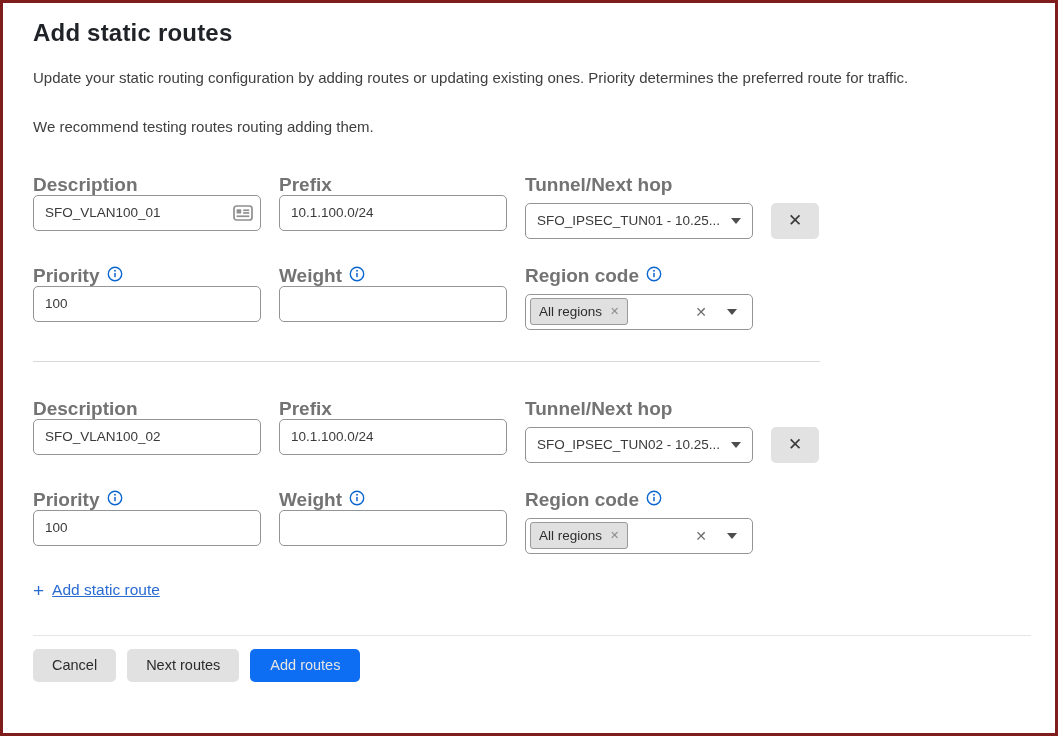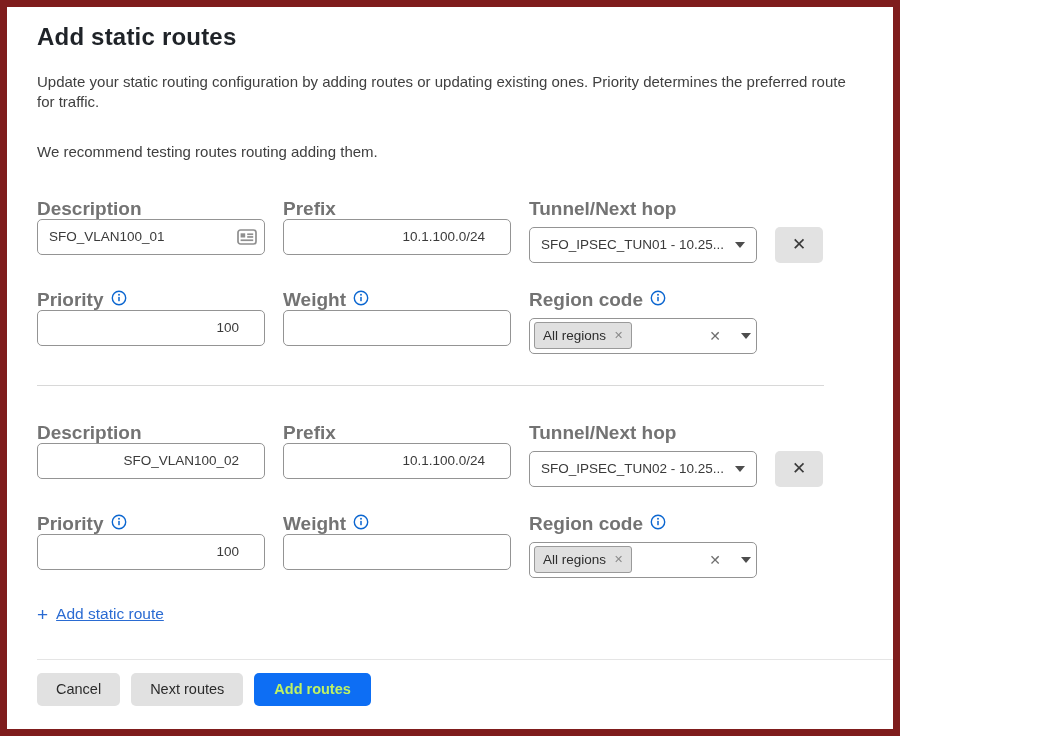--- a/index.html
+++ b/index.html
@@ -2,22 +2,22 @@
 <html><head>
 <meta charset="utf-8">
 <style>
   * { box-sizing: border-box; margin: 0; padding: 0; }
   html, body { background: #ffffff; }
   body {
     font-family: "Liberation Sans", "DejaVu Sans", sans-serif;
     width: 1058px; height: 736px;
   }
   .frame {
-    width: 900px; height: 736px;
-    border: 7px solid #7f1d1d;
+    width: 1058px; height: 736px;
+    border: 3px solid #7f1d1d;
     background: #ffffff;
     padding: 16px 30px 0 30px;
     overflow: hidden;
   }
   h1.dialog-title {
     font-size: 24px; font-weight: 700; color: #1f2328;
     letter-spacing: 0.2px;
   }
   p.intro {
     margin-top: 21px; font-size: 15px; color: #404040; line-height: 1.35;
@@ -35,21 +35,21 @@
   }
   .field-wrap { position: relative; }
   .text-input {
     width: 100%; height: 36px;
     border: 1px solid #949494; border-radius: 5px;
     padding: 0 30px 0 11px;
     font-family: "Liberation Sans", sans-serif;
     font-size: 13.5px; color: #3a3a3a; background: #fff;
     outline: none;
   }
-  .text-input.no-icon { padding-right: 25px; text-align: right; }
+  .text-input.no-icon { padding-right: 16px; }
   .autofill-icon {
     position: absolute; right: 8px; top: 10px; pointer-events: none;
   }
   .select-box {
     margin-top: 8px; width: 228px; height: 36px;
     border: 1px solid #949494; border-radius: 5px;
     display: flex; align-items: center;
     padding: 8px 11px; background: #fff; cursor: pointer;
   }
   .select-value {
@@ -66,21 +66,21 @@
     margin-top: 28px; width: 48px; height: 36px;
     background: #e2e2e2; border: none; border-radius: 5px;
     font-size: 17px; color: #3a3a3a; cursor: pointer;
     display: flex; align-items: center; justify-content: center;
     font-family: "Liberation Sans", sans-serif;
   }
   .multi-select {
     margin-top: 8px; width: 228px; height: 36px;
     border: 1px solid #949494; border-radius: 5px;
     display: flex; align-items: center;
-    padding: 0 5px 0 4px; background: #fff; cursor: pointer;
+    padding: 0 15px 0 4px; background: #fff; cursor: pointer;
   }
   .chip {
     display: inline-flex; align-items: center; gap: 8px;
     height: 27px; padding: 0 8px;
     background: #e0e0e0; border: 1px solid #9a9a9a; border-radius: 3px;
     font-size: 13.5px; color: #2d2d2d; white-space: nowrap;
   }
   .chip-x { font-size: 11px; color: #8a8a8a; cursor: pointer; line-height: 1; }
   .ms-spacer { flex: 1; }
   .clear-x { font-size: 14px; color: #6f6f6f; cursor: pointer; margin-right: 12px; line-height: 1; }
@@ -102,21 +102,21 @@
   .footer {
     margin-top: 13px; display: flex; align-items: flex-start; gap: 11px;
   }
   .btn {
     height: 33px; border: none; border-radius: 5px;
     font-family: "Liberation Sans", sans-serif;
     font-size: 14.5px; cursor: pointer;
     display: inline-flex; align-items: center; justify-content: center;
   }
   .btn.gray { background: #e1e1e1; color: #2b2b2b; padding: 0 19px; }
-  .btn.primary { background: #0d6ef4; color: #bef264; padding: 0 20px; font-weight: bold; }
+  .btn.primary { background: #0d6ef4; color: #e5e5e5; padding: 0 20px; }
 </style>
 </head>
 <body>
 
 <div class="frame">
 
   <h1 class="dialog-title">Add static routes</h1>
 
   <p class="intro">Update your static routing configuration by adding routes or updating existing ones. Priority determines the preferred route for traffic.</p>
   <p class="intro second">We recommend testing routes routing adding them.</p>

